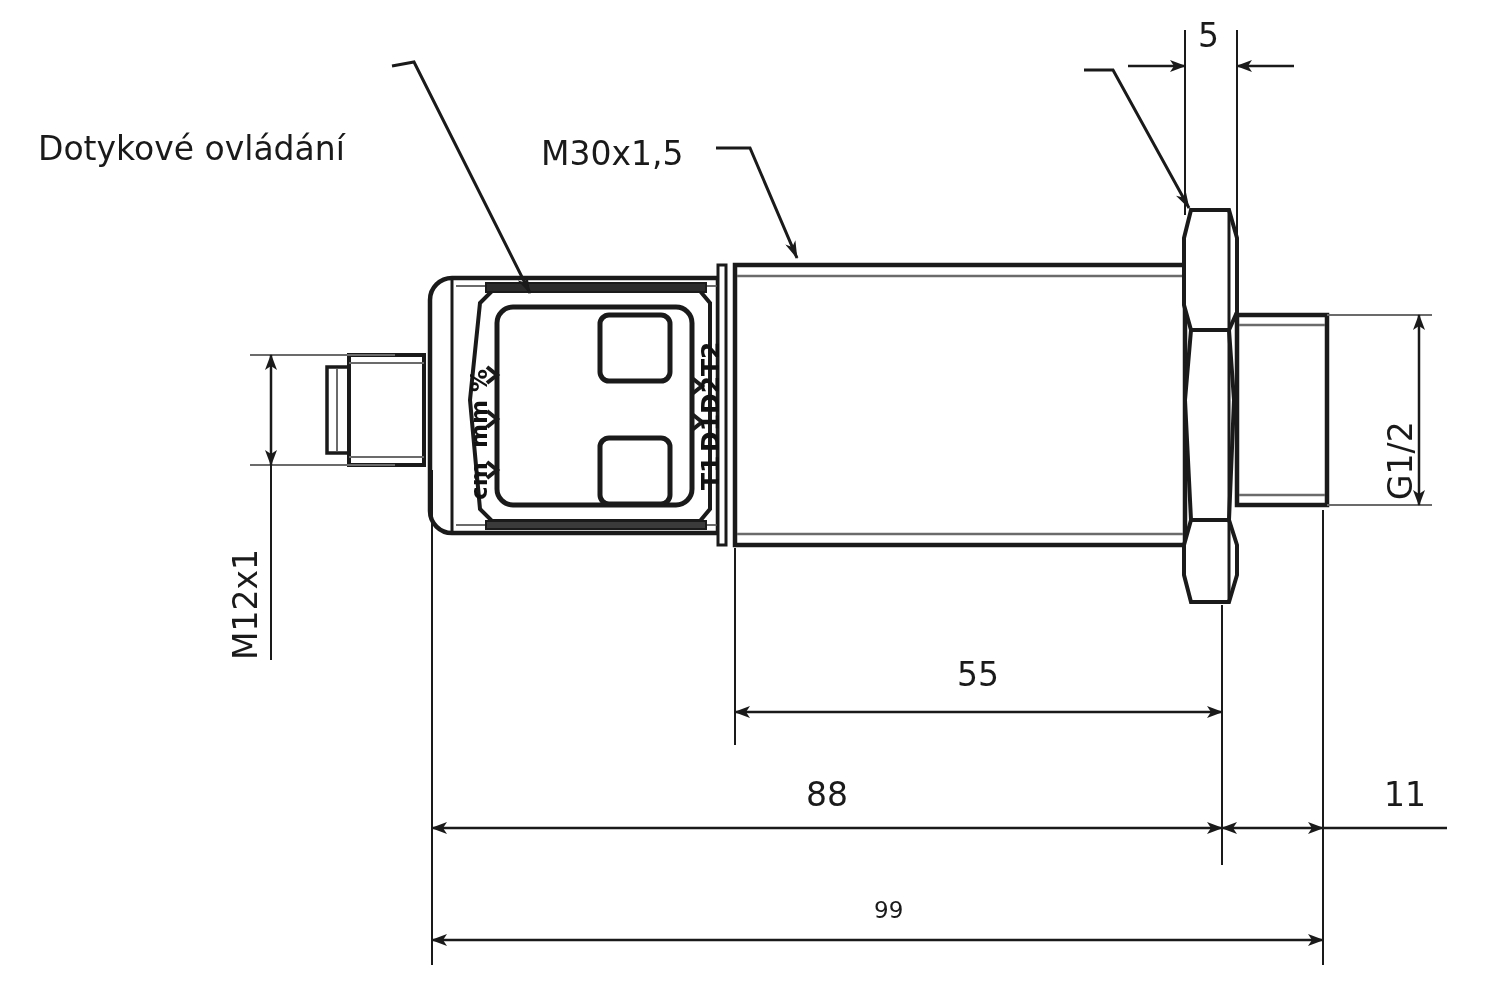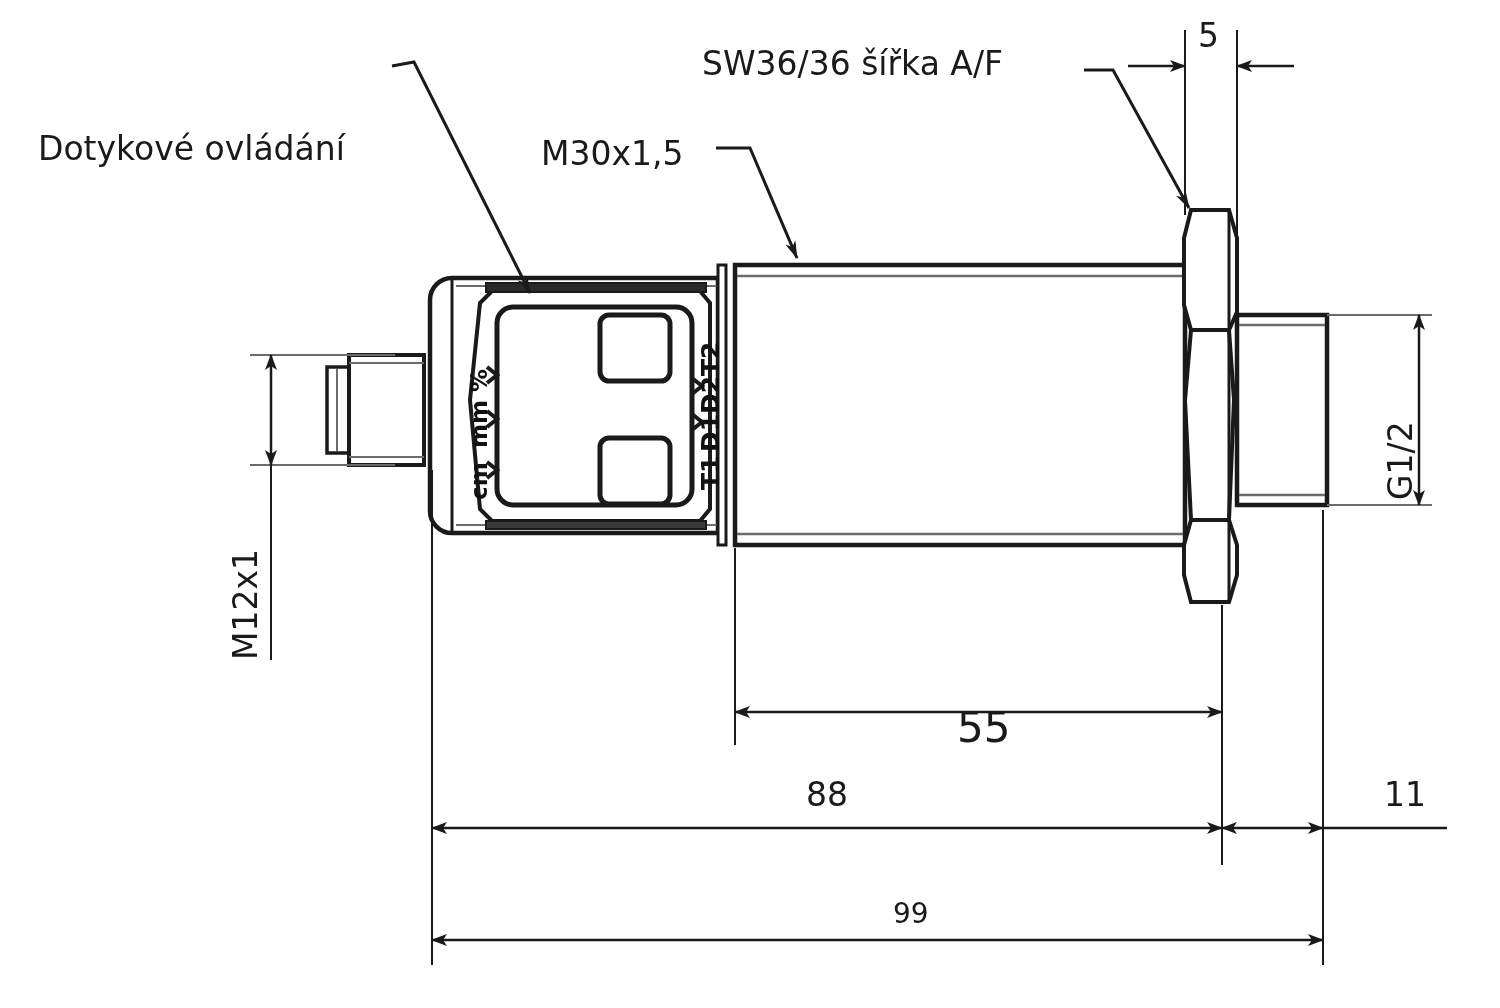--- a/index.html
+++ b/index.html
@@ -63,24 +63,24 @@
   }
   #lbl-g12-wrap .rot {
     position: absolute;
     left: 0; top: 0;
     transform: rotate(-90deg);
     transform-origin: left top;
     font-size: 33px;
     white-space: pre;
     color: #1a1a1a;
   }
-  #lbl-55 { left: 957px; top: 655px; font-size: 42px; margin-top: 48px; }
+  #lbl-55 { left: 957px; top: 655px; font-size: 33px; }
   #lbl-88 { left: 806px; top: 775px; font-size: 33px; text-align: center; }
   #lbl-11 { left: 1384px; top: 775px; font-size: 33px; text-align: center; }
-  #lbl-99 { left: 893px; top: 897px; font-size: 28px; }
+  #lbl-99 { left: 874px; top: 897px; font-size: 23px; }
 
   .unit-wrap { position: absolute; }
   .unit-wrap .rot {
     position: absolute; left: 0; top: 0;
     transform: rotate(-90deg);
     transform-origin: left top;
     font-size: 23px;
     font-weight: bold;
     white-space: pre;
     color: #111;
@@ -228,21 +228,20 @@
     <g>
       <line x1="432" y1="865" x2="432" y2="965" stroke="#1a1a1a" stroke-width="2"></line>
       <line x1="432" y1="940" x2="1323" y2="940" stroke="#1a1a1a" stroke-width="2.5" marker-start="url(#ar-l)" marker-end="url(#ar-r)"></line>
     </g>
   </svg>
 
   <div class="lbl" id="note-block">
     <div>Dotykové ovládání</div>
   </div>
 
-  <div class="lbl" id="lbl-sw">SW36/36 šířka A/F</div>
   <div class="lbl" id="lbl-m30">M30x1,5</div>
   <div class="lbl" id="lbl-5">5</div>
 
   <div id="lbl-m12-wrap">
     <span class="rot">M12x1</span>
   </div>
 
   <div id="lbl-g12-wrap">
     <span class="rot">G1/2</span>
   </div>

